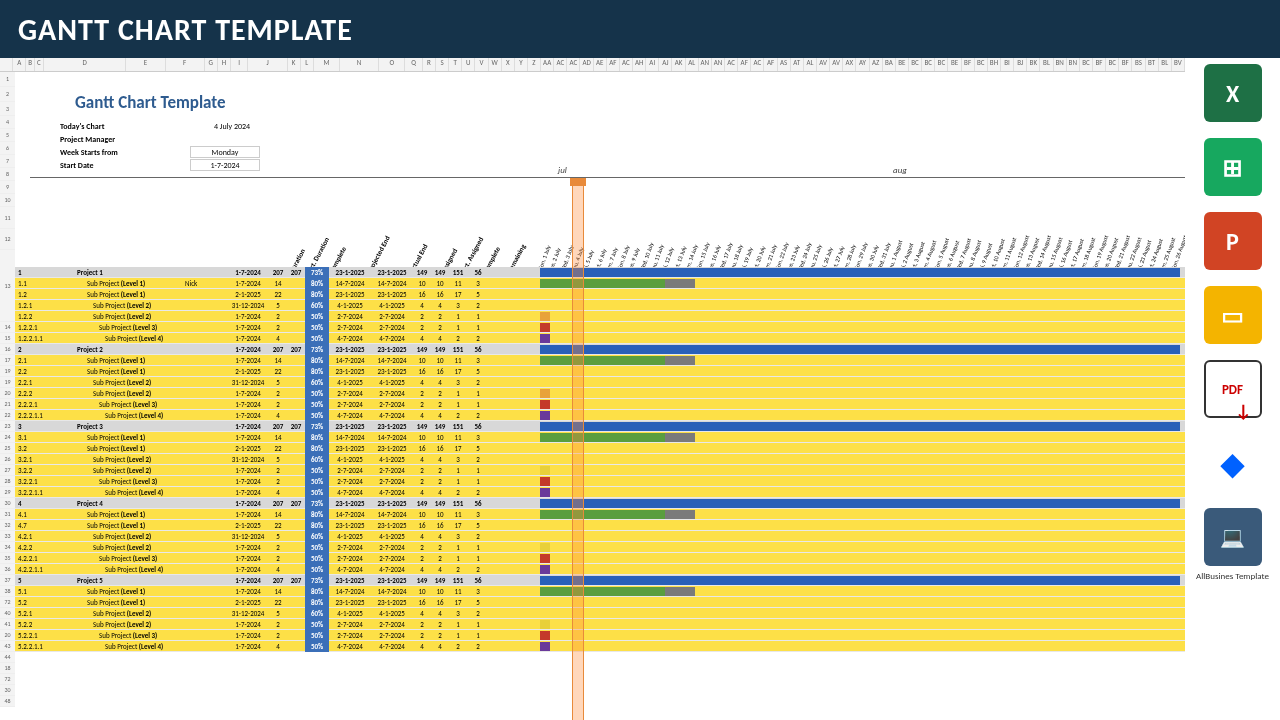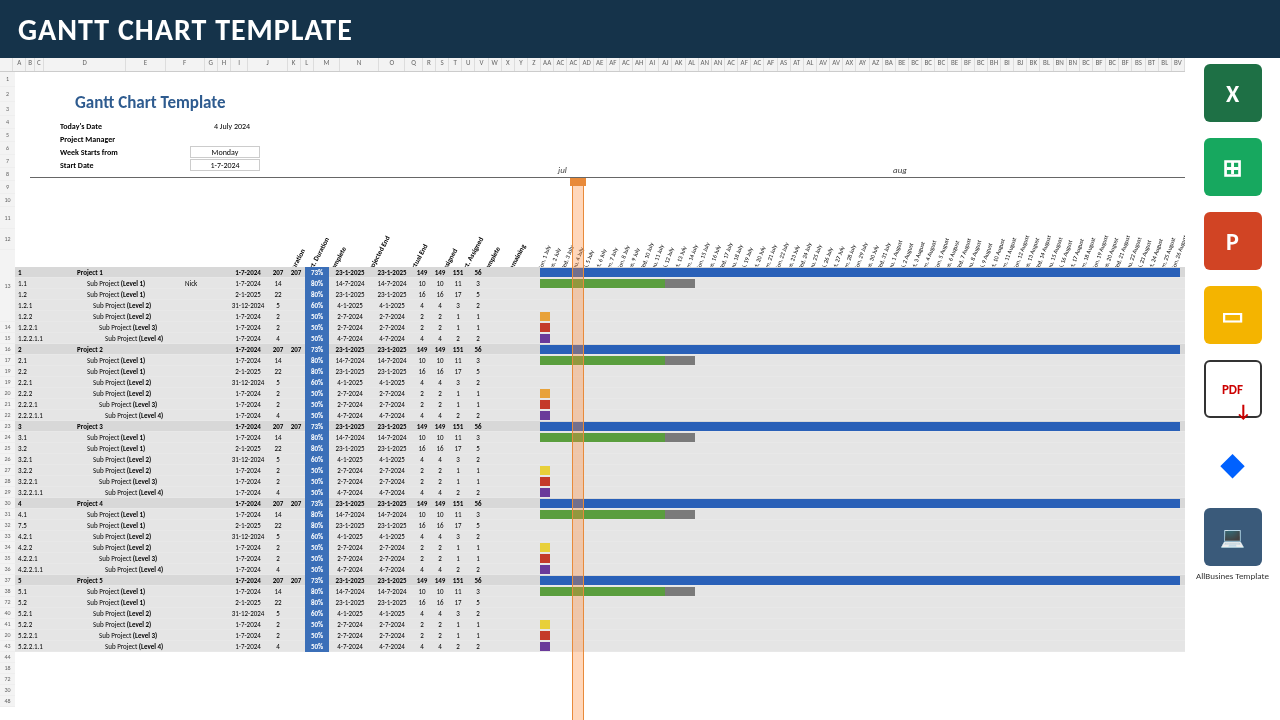--- a/index.html
+++ b/index.html
@@ -21,21 +21,21 @@
 .hr1{position:absolute;top:105px;left:15px;right:0;height:1px;background:#666}
 .today-marker{position:absolute;left:557px;top:106px;width:12px;height:580px;background:rgba(255,140,60,.35);border-left:1px solid #e88a3a;border-right:1px solid #e88a3a;z-index:5}
 .today-cap{position:absolute;left:555px;top:106px;width:16px;height:8px;background:#e88a3a;z-index:6}
 .colhdrs{position:absolute;top:115px;left:0;font-size:7px}
 .diag{position:absolute;transform:rotate(-62deg);transform-origin:left bottom;white-space:nowrap;font-weight:700;width:60px}
 .dates-hdr{position:absolute;top:115px;left:525px;font-size:6px}
 .dates-hdr .dh{position:absolute;transform:rotate(-70deg);transform-origin:left bottom;white-space:nowrap;width:55px}
 .grid{position:absolute;top:195px;left:0;right:0;font-size:7px}
 .grid .row{height:11px;display:flex;align-items:center;border-bottom:1px solid #e8e8e8;position:relative}
 .grid .row.proj{background:#d8d8d8;font-weight:700}
-.grid .row.sub{background:#e5e5e5}
+.grid .row.sub{background:#fde047}
 .wbs{width:32px;padding-left:3px}
 .tname{width:138px;overflow:hidden;white-space:nowrap}
 .assn{width:42px}
 .dt{width:42px;text-align:center}
 .num{width:18px;text-align:center}
 .num2{width:22px;text-align:center}
 .dt2{width:42px;text-align:center}
 .cmp{width:24px;text-align:center;background:#3b6fb8;color:#fff;font-weight:700;height:11px;line-height:11px}
 .gantt-area{position:absolute;left:525px;top:0;height:11px}
 .bar{position:absolute;height:9px;top:1px}
@@ -191,21 +191,21 @@
       <div style="height:11px;line-height:11px">44</div>
       <div style="height:11px;line-height:11px">18</div>
       <div style="height:11px;line-height:11px">72</div>
       <div style="height:11px;line-height:11px">30</div>
       <div style="height:11px;line-height:11px">48</div>
     </div>
   <div class="content">
     <div class="doc-title">Gantt Chart Template</div>
     <div class="meta">
       <div class="meta-row">
-          <span class="meta-label">Today's Date</span>
+          <span class="meta-label">Today's Chart</span>
           <span style="padding-left:24px">4 July 2024</span>
         </div>
       <div class="meta-row">
           <span class="meta-label">Project Manager</span>
         </div>
       <div class="meta-row">
           <span class="meta-label">Week Starts from</span>
           <span class="meta-val">Monday</span>
         </div>
       <div class="meta-row">
@@ -707,21 +707,21 @@
           <span class="num">10</span>
           <span class="num">10</span>
           <span class="num">11</span>
           <span class="num2">3</span>
           <div class="gantt-area">
             <div class="bar green" style="left:0px;width:155px"></div>
             <div class="bar gray" style="left:125px;width:30px"></div>
           </div>
         </div>
         <div class="row sub">
-          <span class="wbs">7.5</span>
+          <span class="wbs">4.7</span>
           <span class="tname" style="padding-left:40px">Sub Project <span class="hl">(Level 1)</span></span>
           <span class="assn"></span>
           <span class="dt">2-1-2025</span>
           <span class="num">22</span>
           <span class="num"></span>
           <span class="cmp">80%</span>
           <span class="dt2">23-1-2025</span>
           <span class="dt2">23-1-2025</span>
           <span class="num">16</span>
           <span class="num">16</span>

